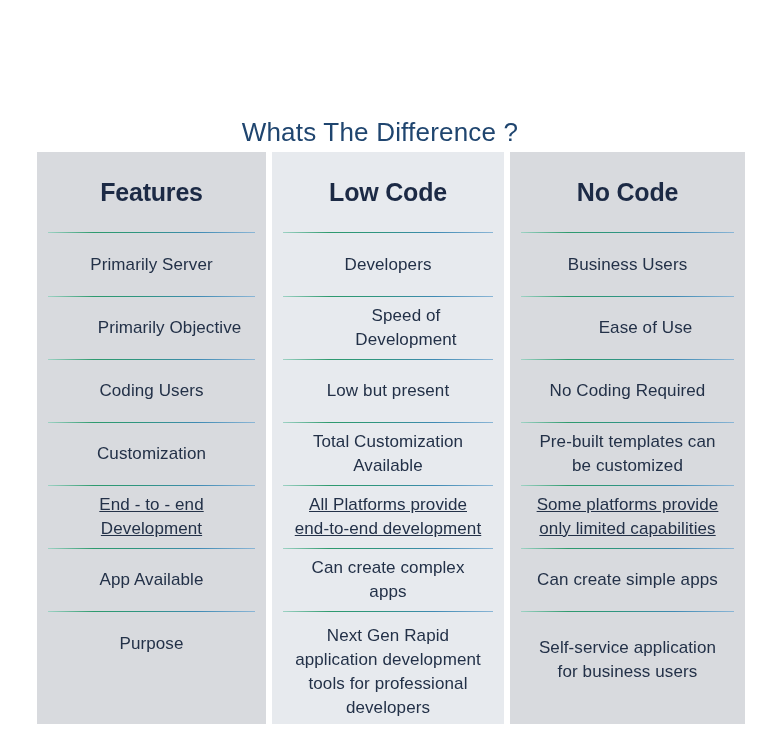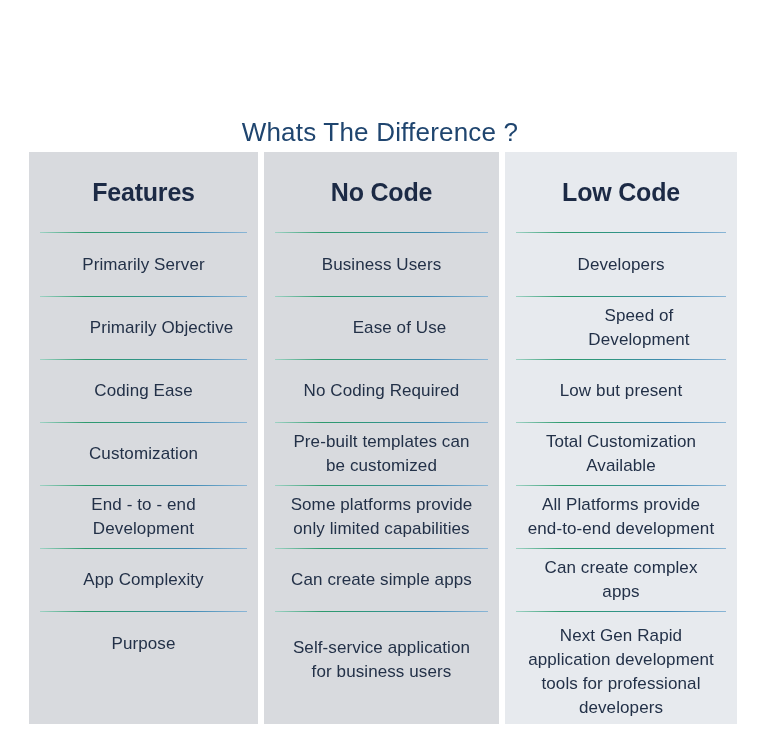--- a/index.html
+++ b/index.html
@@ -45,21 +45,21 @@
     font-weight: normal;
     color: #1f456f;
     line-height: 32px;
     letter-spacing: 0.2px;
   }
 
   
   .table-wrap {
     position: absolute;
     top: 152px;
-    left: 29px;
+    left: 37px;
     width: 710px;
     height: 572px;
     display: flex;
     gap: 6px;
   }
   .column {
     position: relative;
     height: 572px;
     box-sizing: border-box;
     overflow: hidden;
@@ -109,81 +109,81 @@
     font-size: 17px;
     line-height: 24px;
     color: #233148;
     letter-spacing: 0.1px;
   }
   
   .r0 { height: 63px; }
   .r1 { height: 62px; margin-left: 36px; }
   .r2 { height: 62px; }
   .r3 { height: 62px; }
-  .r4 { height: 62px; }
+  .r4 { height: 62px; text-decoration: underline; }
   .r5 { height: 62px; }
   .r6 { height: 117px; text-align: center; }
 </style>
 </head>
 <body>
 
 <div class="header">
   <h1 class="main-title">No Code Vs Low Code</h1>
   <h2 class="sub-title">Whats The Difference ?</h2>
 </div>
 
 <div class="table-wrap">
 
   <div class="column col-features">
     <div class="col-head">Features</div>
     <div class="divider"></div>
     <div class="cell r0">Primarily Server</div>
     <div class="divider"></div>
     <div class="cell r1">Primarily Objective</div>
     <div class="divider"></div>
-    <div class="cell r2">Coding Ease</div>
+    <div class="cell r2">Coding Users</div>
     <div class="divider"></div>
     <div class="cell r3">Customization</div>
     <div class="divider"></div>
     <div class="cell r4">End - to - end Development</div>
     <div class="divider"></div>
-    <div class="cell r5">App Complexity</div>
+    <div class="cell r5">App Available</div>
     <div class="divider"></div>
     <div class="cell r6" style="align-items:flex-start;padding-top:20px;">Purpose</div>
+  </div>
+
+  <div class="column col-low">
+    <div class="col-head">Low Code</div>
+    <div class="divider"></div>
+    <div class="cell r0">Developers</div>
+    <div class="divider"></div>
+    <div class="cell r1">Speed of Development</div>
+    <div class="divider"></div>
+    <div class="cell r2">Low but present</div>
+    <div class="divider"></div>
+    <div class="cell r3">Total Customization Available</div>
+    <div class="divider"></div>
+    <div class="cell r4">All Platforms provide end-to-end development</div>
+    <div class="divider"></div>
+    <div class="cell r5">Can create complex apps</div>
+    <div class="divider"></div>
+    <div class="cell r6" style="align-items:flex-start;padding-top:12px;">Next Gen Rapid application development tools for professional developers</div>
   </div>
 
   <div class="column col-no">
     <div class="col-head">No Code</div>
     <div class="divider"></div>
     <div class="cell r0">Business Users</div>
     <div class="divider"></div>
     <div class="cell r1">Ease of Use</div>
     <div class="divider"></div>
     <div class="cell r2">No Coding Required</div>
     <div class="divider"></div>
     <div class="cell r3">Pre-built templates can be customized</div>
     <div class="divider"></div>
     <div class="cell r4">Some platforms provide only limited capabilities</div>
     <div class="divider"></div>
     <div class="cell r5">Can create simple apps</div>
     <div class="divider"></div>
     <div class="cell r6" style="align-items:flex-start;padding-top:24px;">Self-service application for business users</div>
   </div>
 
-  <div class="column col-low">
-    <div class="col-head">Low Code</div>
-    <div class="divider"></div>
-    <div class="cell r0">Developers</div>
-    <div class="divider"></div>
-    <div class="cell r1">Speed of Development</div>
-    <div class="divider"></div>
-    <div class="cell r2">Low but present</div>
-    <div class="divider"></div>
-    <div class="cell r3">Total Customization Available</div>
-    <div class="divider"></div>
-    <div class="cell r4">All Platforms provide end-to-end development</div>
-    <div class="divider"></div>
-    <div class="cell r5">Can create complex apps</div>
-    <div class="divider"></div>
-    <div class="cell r6" style="align-items:flex-start;padding-top:12px;">Next Gen Rapid application development tools for professional developers</div>
-  </div>
-
 </div>
 
 </body></html>

